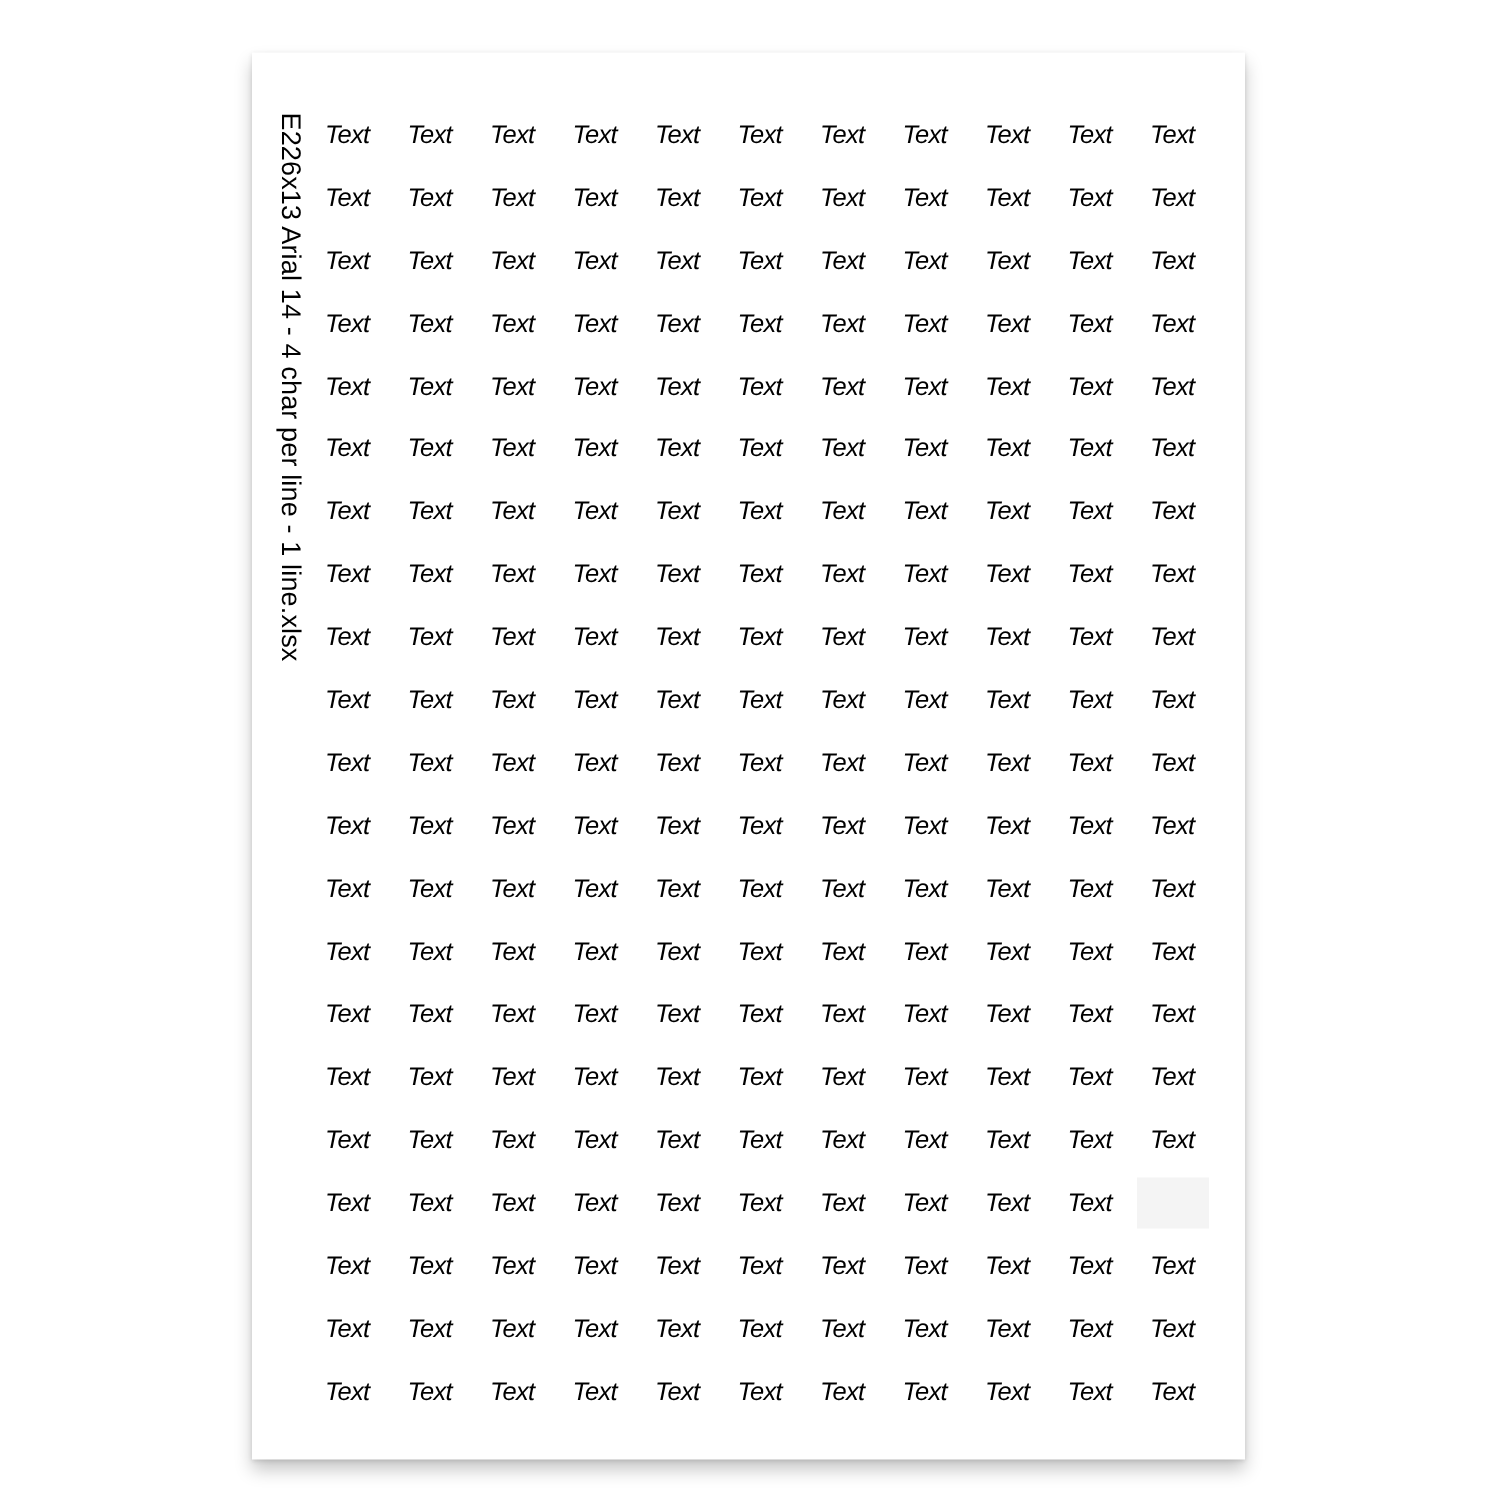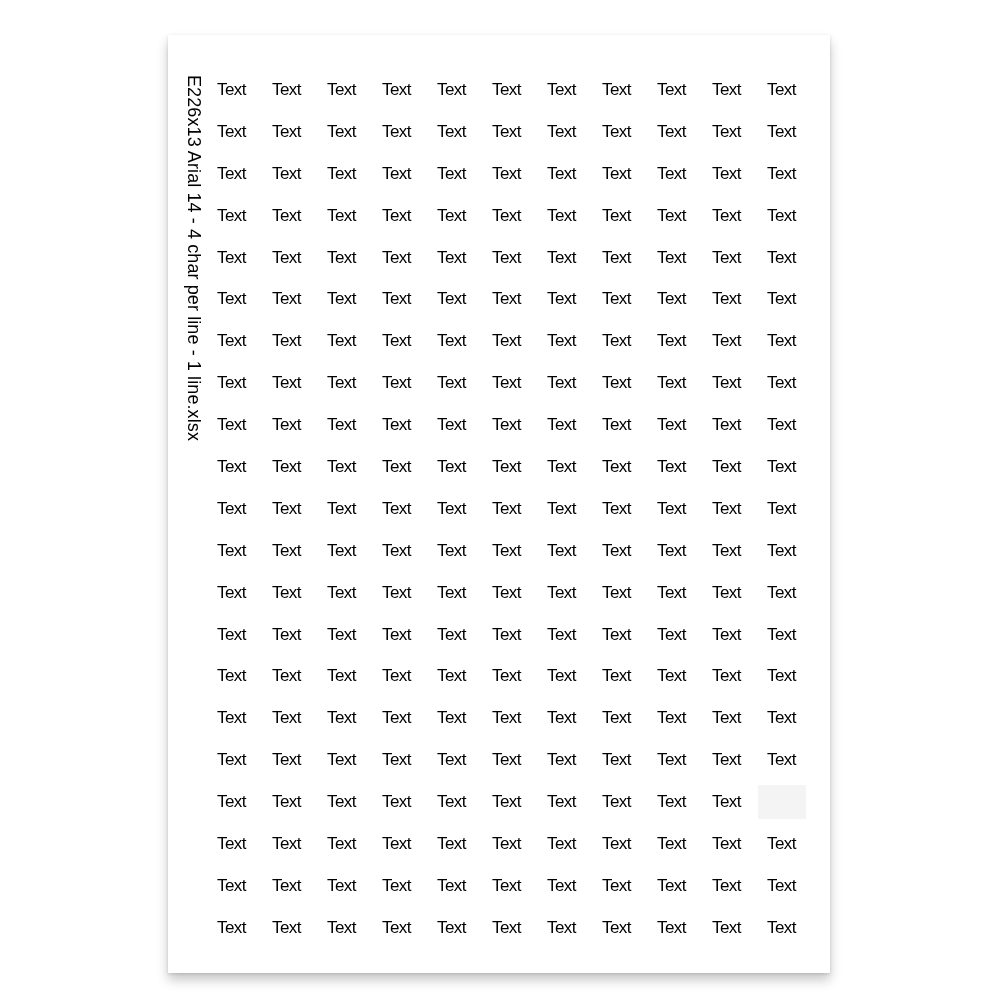--- a/index.html
+++ b/index.html
@@ -54,21 +54,21 @@
     width: 48px;
     height: 34px;
     background: #f4f4f4;
   }
 </style>
 </head>
 <body style="background: rgb(255, 255, 255);">
 
 <div class="page" style="background: rgb(255, 255, 255);">
   <div class="filename-vertical">E226x13 Arial 14 - 4 char per line - 1 line.xlsx</div>
-  <div class="text-grid" style="color: rgb(0, 0, 0);">
+  <div class="text-grid" style="color: rgb(0, 0, 0); font-style: italic;">
       <div class="cell">
         <span>Text</span>
       </div>
       <div class="cell">
         <span>Text</span>
       </div>
       <div class="cell">
         <span>Text</span>
       </div>
       <div class="cell">

